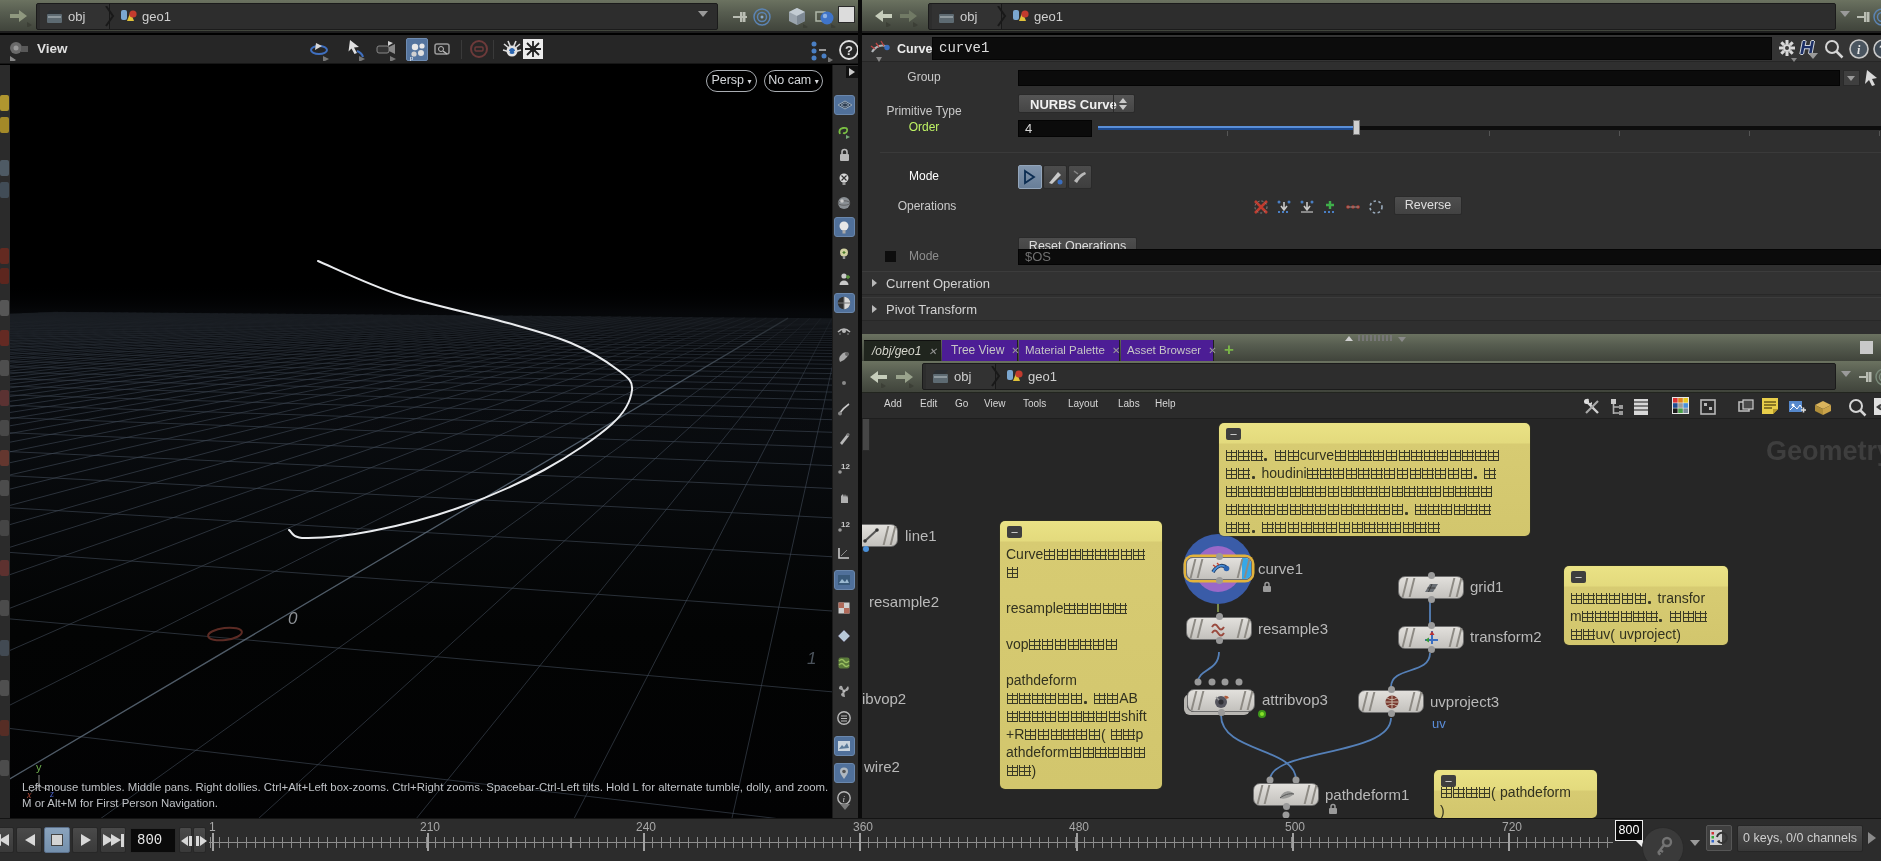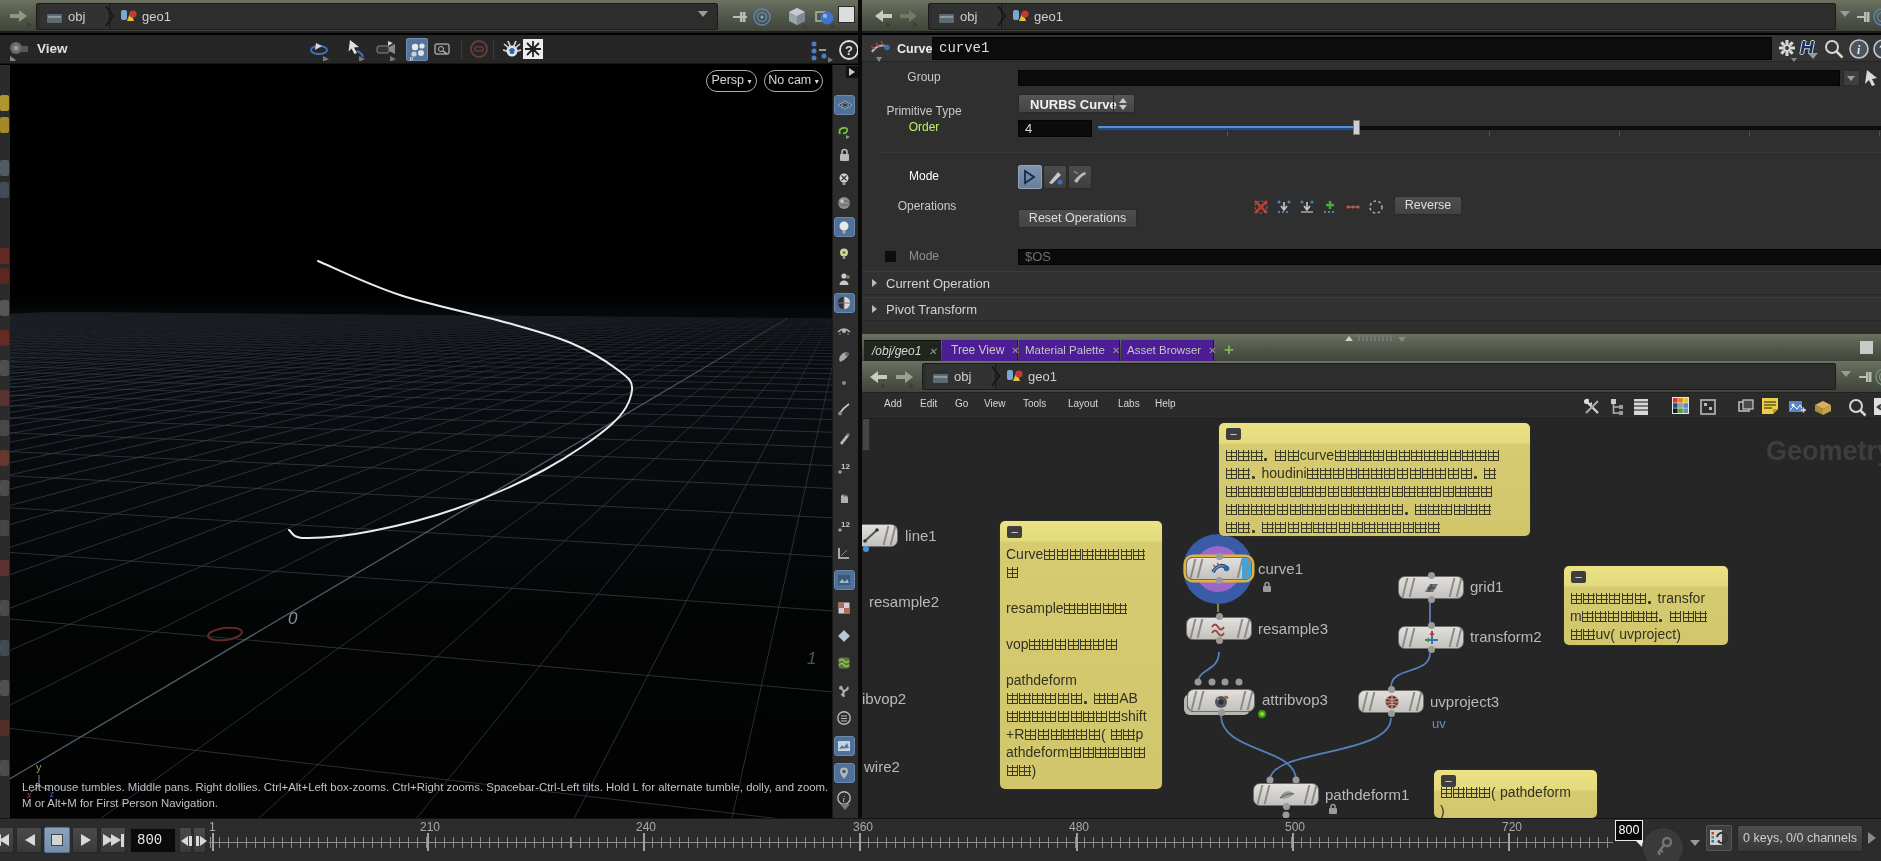--- a/index.html
+++ b/index.html
@@ -653,21 +653,21 @@
 <svg class="ab" style="left:1345px;top:199px" width="16" height="16">
     <circle cx="3" cy="8" r="1.8" fill="#c03b2e"></circle>
     <circle cx="8" cy="8" r="1.8" fill="#c03b2e"></circle>
     <circle cx="13" cy="8" r="1.8" fill="#c03b2e"></circle>
     <path d="M2 8 h12" stroke="#888" stroke-width="1"></path>
   </svg>
 <svg class="ab" style="left:1368px;top:199px" width="16" height="16">
     <circle cx="8" cy="8" r="6" fill="none" stroke="#9ab" stroke-width="1.6" stroke-dasharray="2.5 2.5"></circle>
   </svg>
 <div class="ab btn" style="left:1394px;top:196px;width:68px;height:19px;line-height:17px">Reverse</div>
-<div class="ab btn" style="left:1018px;top:209px;width:119px;height:19px;line-height:17px">Reset Operations</div>
+<div class="ab btn" style="left:1018px;top:237px;width:119px;height:19px;line-height:17px">Reset Operations</div>
 <div class="ab" style="left:884px;top:250px;width:13px;height:13px;background:#0d0d0d;border:1px solid #2f2f2f"></div>
 <div class="ab lbl" style="left:844px;top:249px;width:160px;color:#8f8f8f">Mode</div>
 <div class="ab inp" style="left:1018px;top:249px;width:863px;height:16px;color:#707070;line-height:14px;padding-left:6px">$OS</div>
 <div class="ab" style="left:862px;top:271px;width:1019px;height:24px;background:#323232;border-top:1px solid #3c3c3c;border-bottom:1px solid #282828"></div>
 <div class="ab rtri" style="left:872px;top:279px"></div>
 <div class="ab" style="left:886px;top:276px;color:#d2d2d2;font-size:13px">Current Operation</div>
 <div class="ab" style="left:862px;top:297px;width:1019px;height:24px;background:#323232;border-top:1px solid #3c3c3c;border-bottom:1px solid #282828"></div>
 <div class="ab rtri" style="left:872px;top:305px"></div>
 <div class="ab" style="left:886px;top:302px;color:#d2d2d2;font-size:13px">Pivot Transform</div>
 <div class="ab grn" style="left:862px;top:334px;width:1019px;height:27px"></div>

